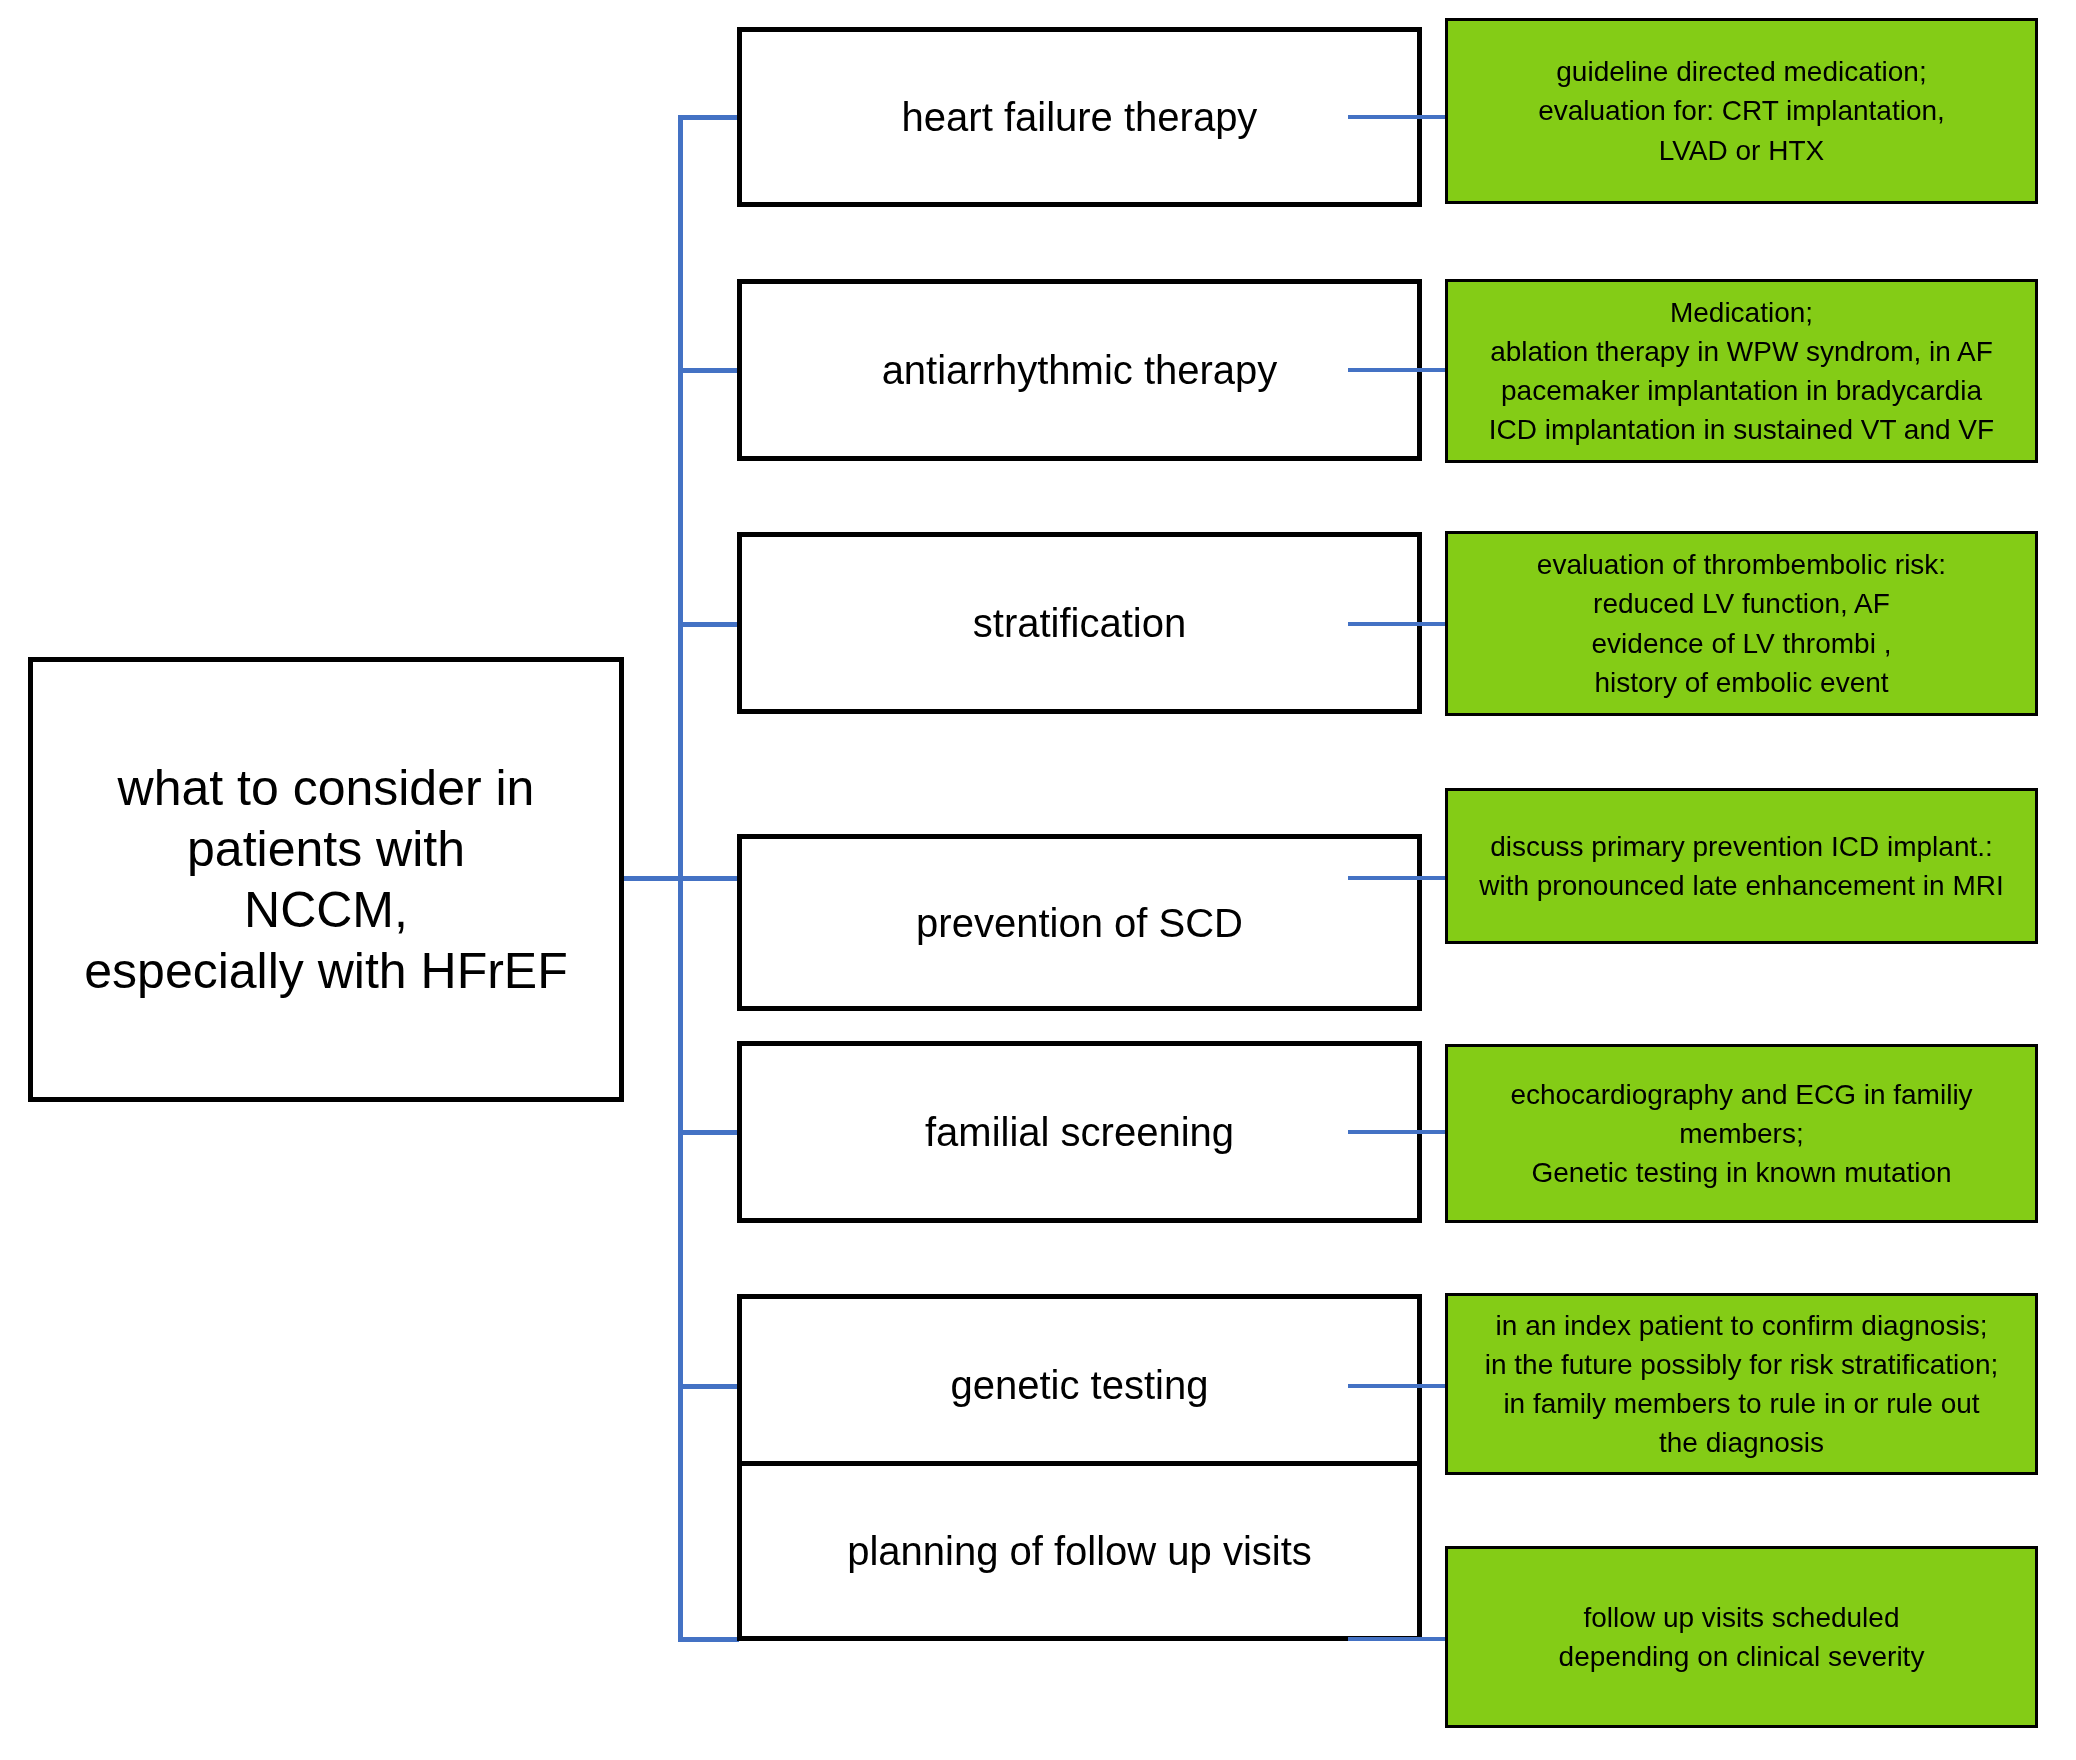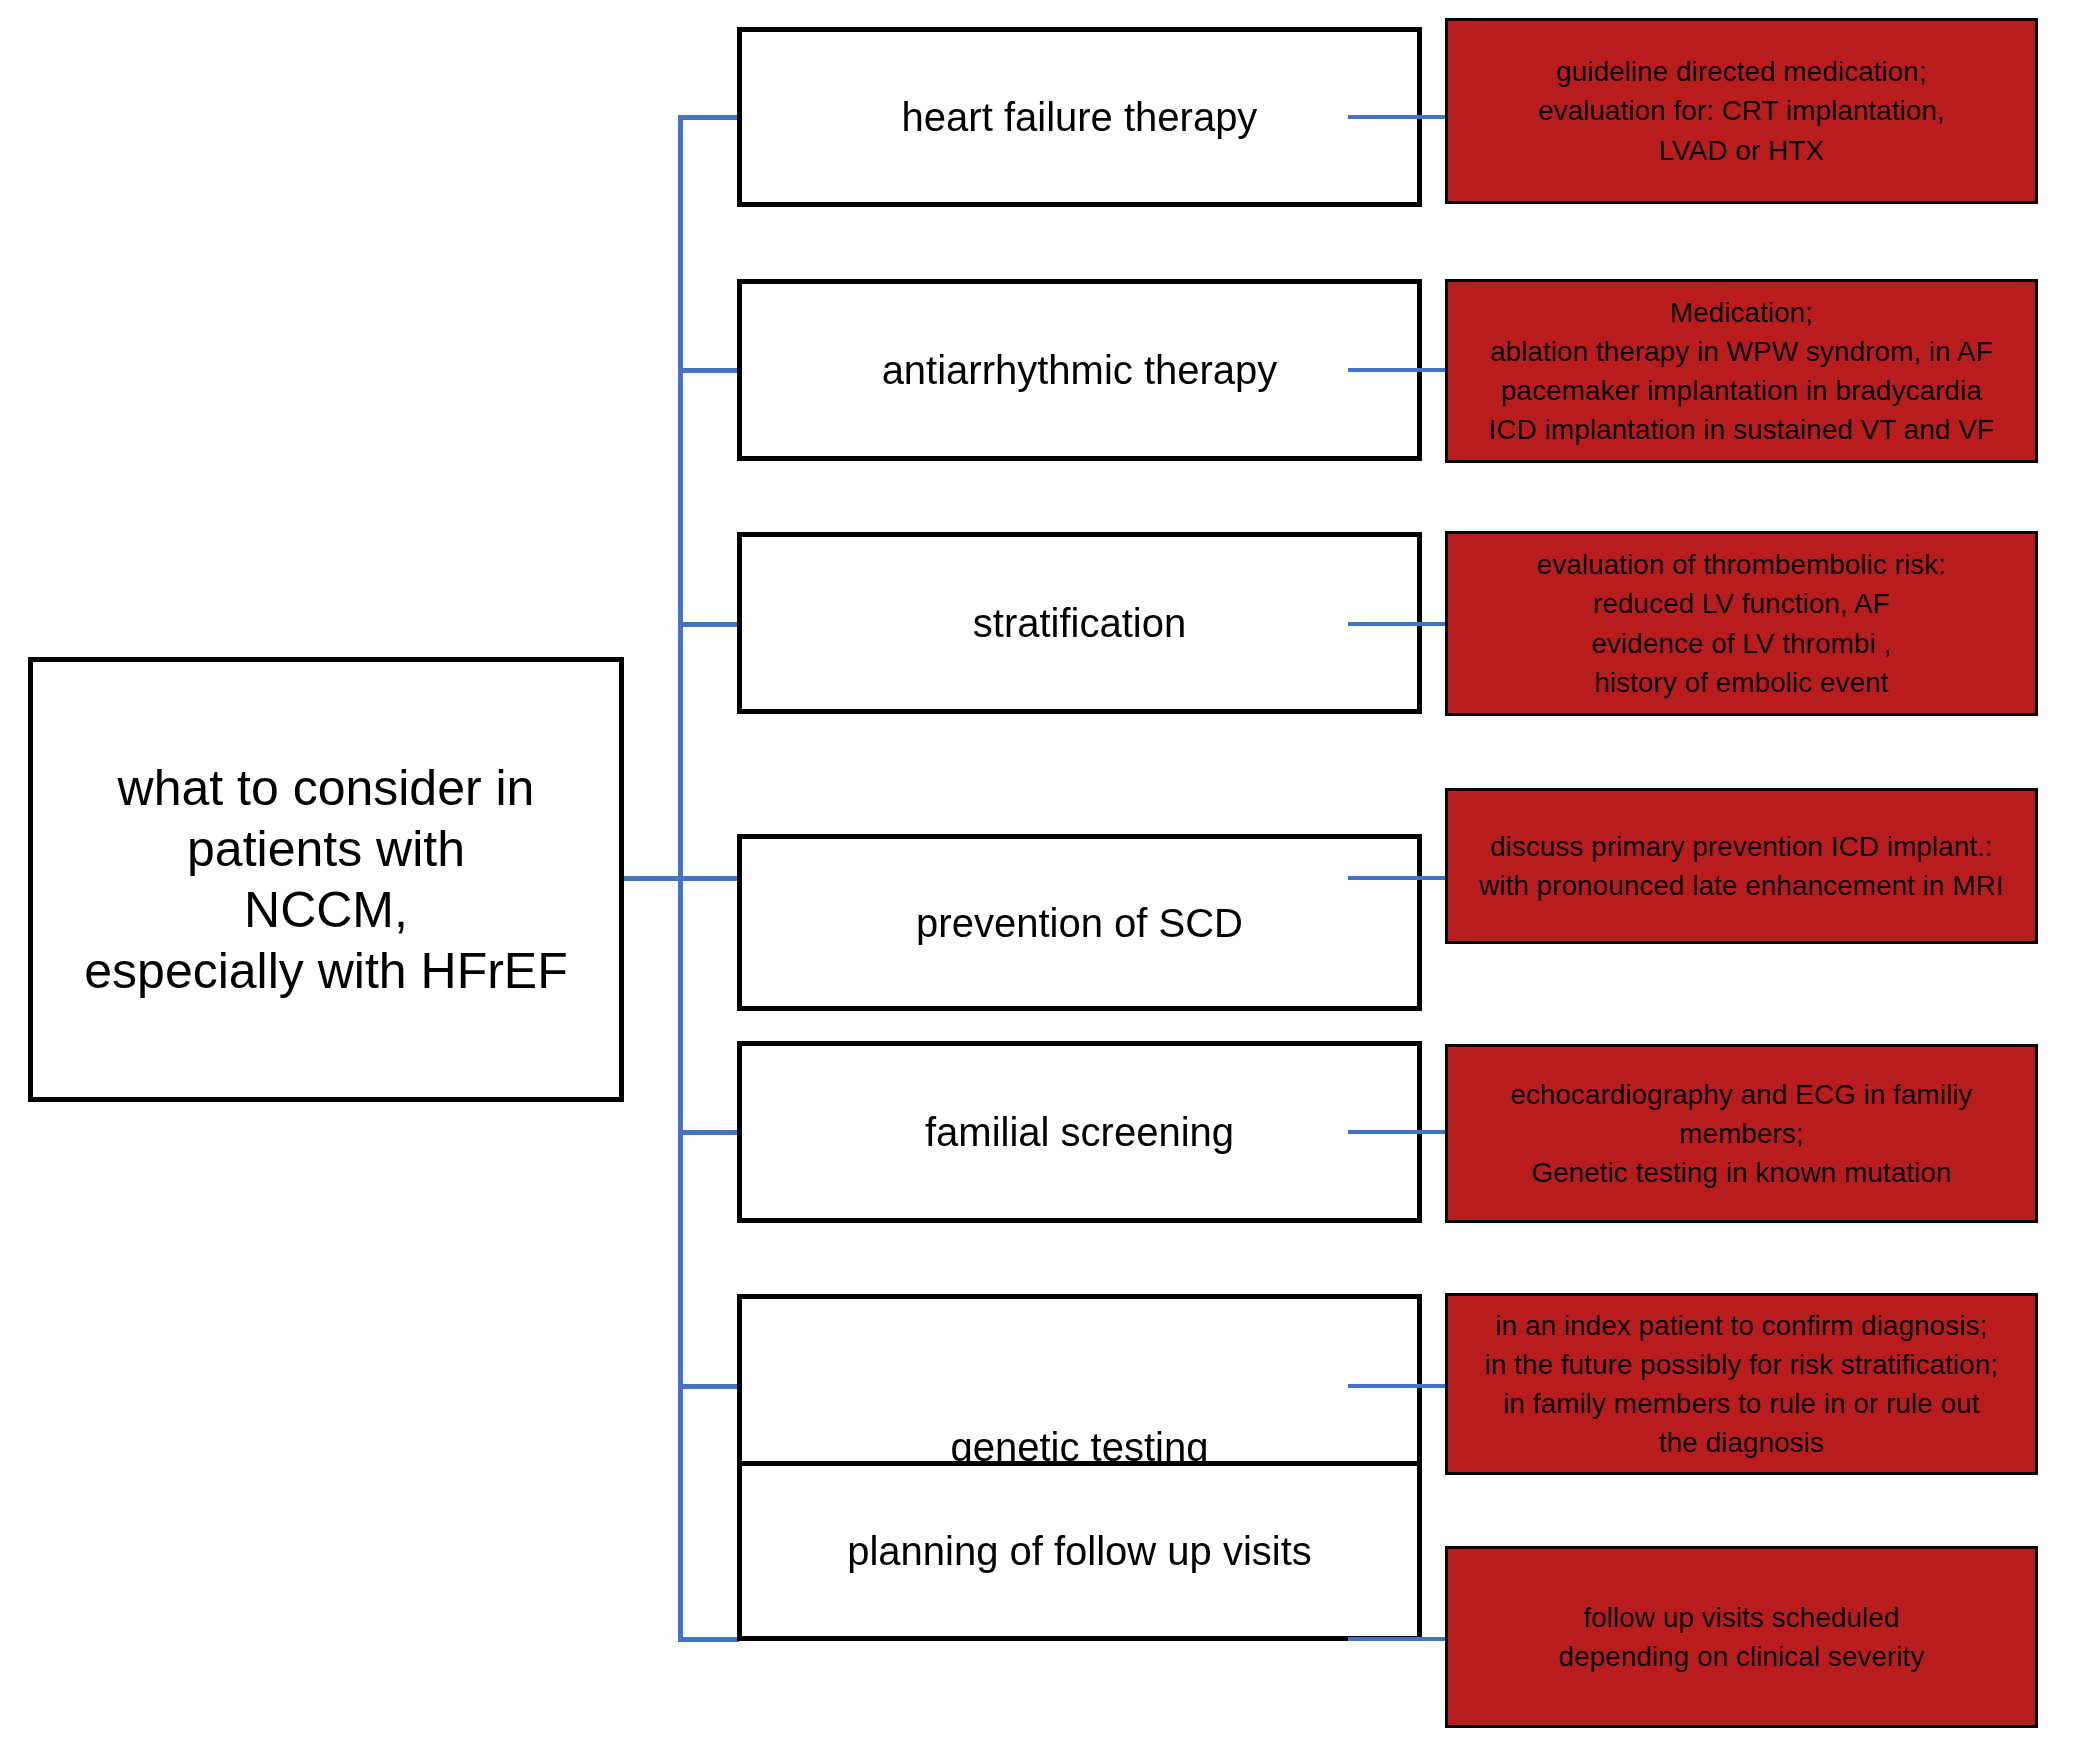--- a/index.html
+++ b/index.html
@@ -91,21 +91,21 @@
     padding: 0 11.5px;
   }
 
   
   .det-box {
     position: absolute;
     left: 1445px;
     width: 593px;
     border: 3.8px solid #000000;
     box-sizing: border-box;
-    background: #b91c1c;
+    background: #84cc16;
     display: flex;
     align-items: center;
     justify-content: center;
   }
   .det-text {
     font-size: 28px;
     color: #000000;
     text-align: center;
     line-height: 1.40;
     padding: 0 6.4px;
@@ -189,21 +189,21 @@
   <div class="link" style="top:1130px;"></div>
   <div class="det-box" style="top:1044px; height:179px;">
     <div class="det-text">
       <span class="ln">echocardiography and ECG in familiy</span>
       <span class="ln">members;</span>
       <span class="ln">Genetic testing in known mutation</span>
     </div>
   </div>
 
   <div class="branch" style="top:1384px;"></div>
-  <div class="cat-box" style="top:1294px; height:181px;align-items:flex-end;">
+  <div class="cat-box" style="top:1294px; height:181px;">
     <div class="cat-text">genetic testing</div>
   </div>
   <div class="link" style="top:1384px;"></div>
   <div class="det-box" style="top:1293px; height:182px;">
     <div class="det-text">
       <span class="ln">in an index patient to confirm diagnosis;</span>
       <span class="ln">in the future possibly for risk stratification;</span>
       <span class="ln">in family members to rule in or rule out</span>
       <span class="ln">the diagnosis</span>
     </div>

